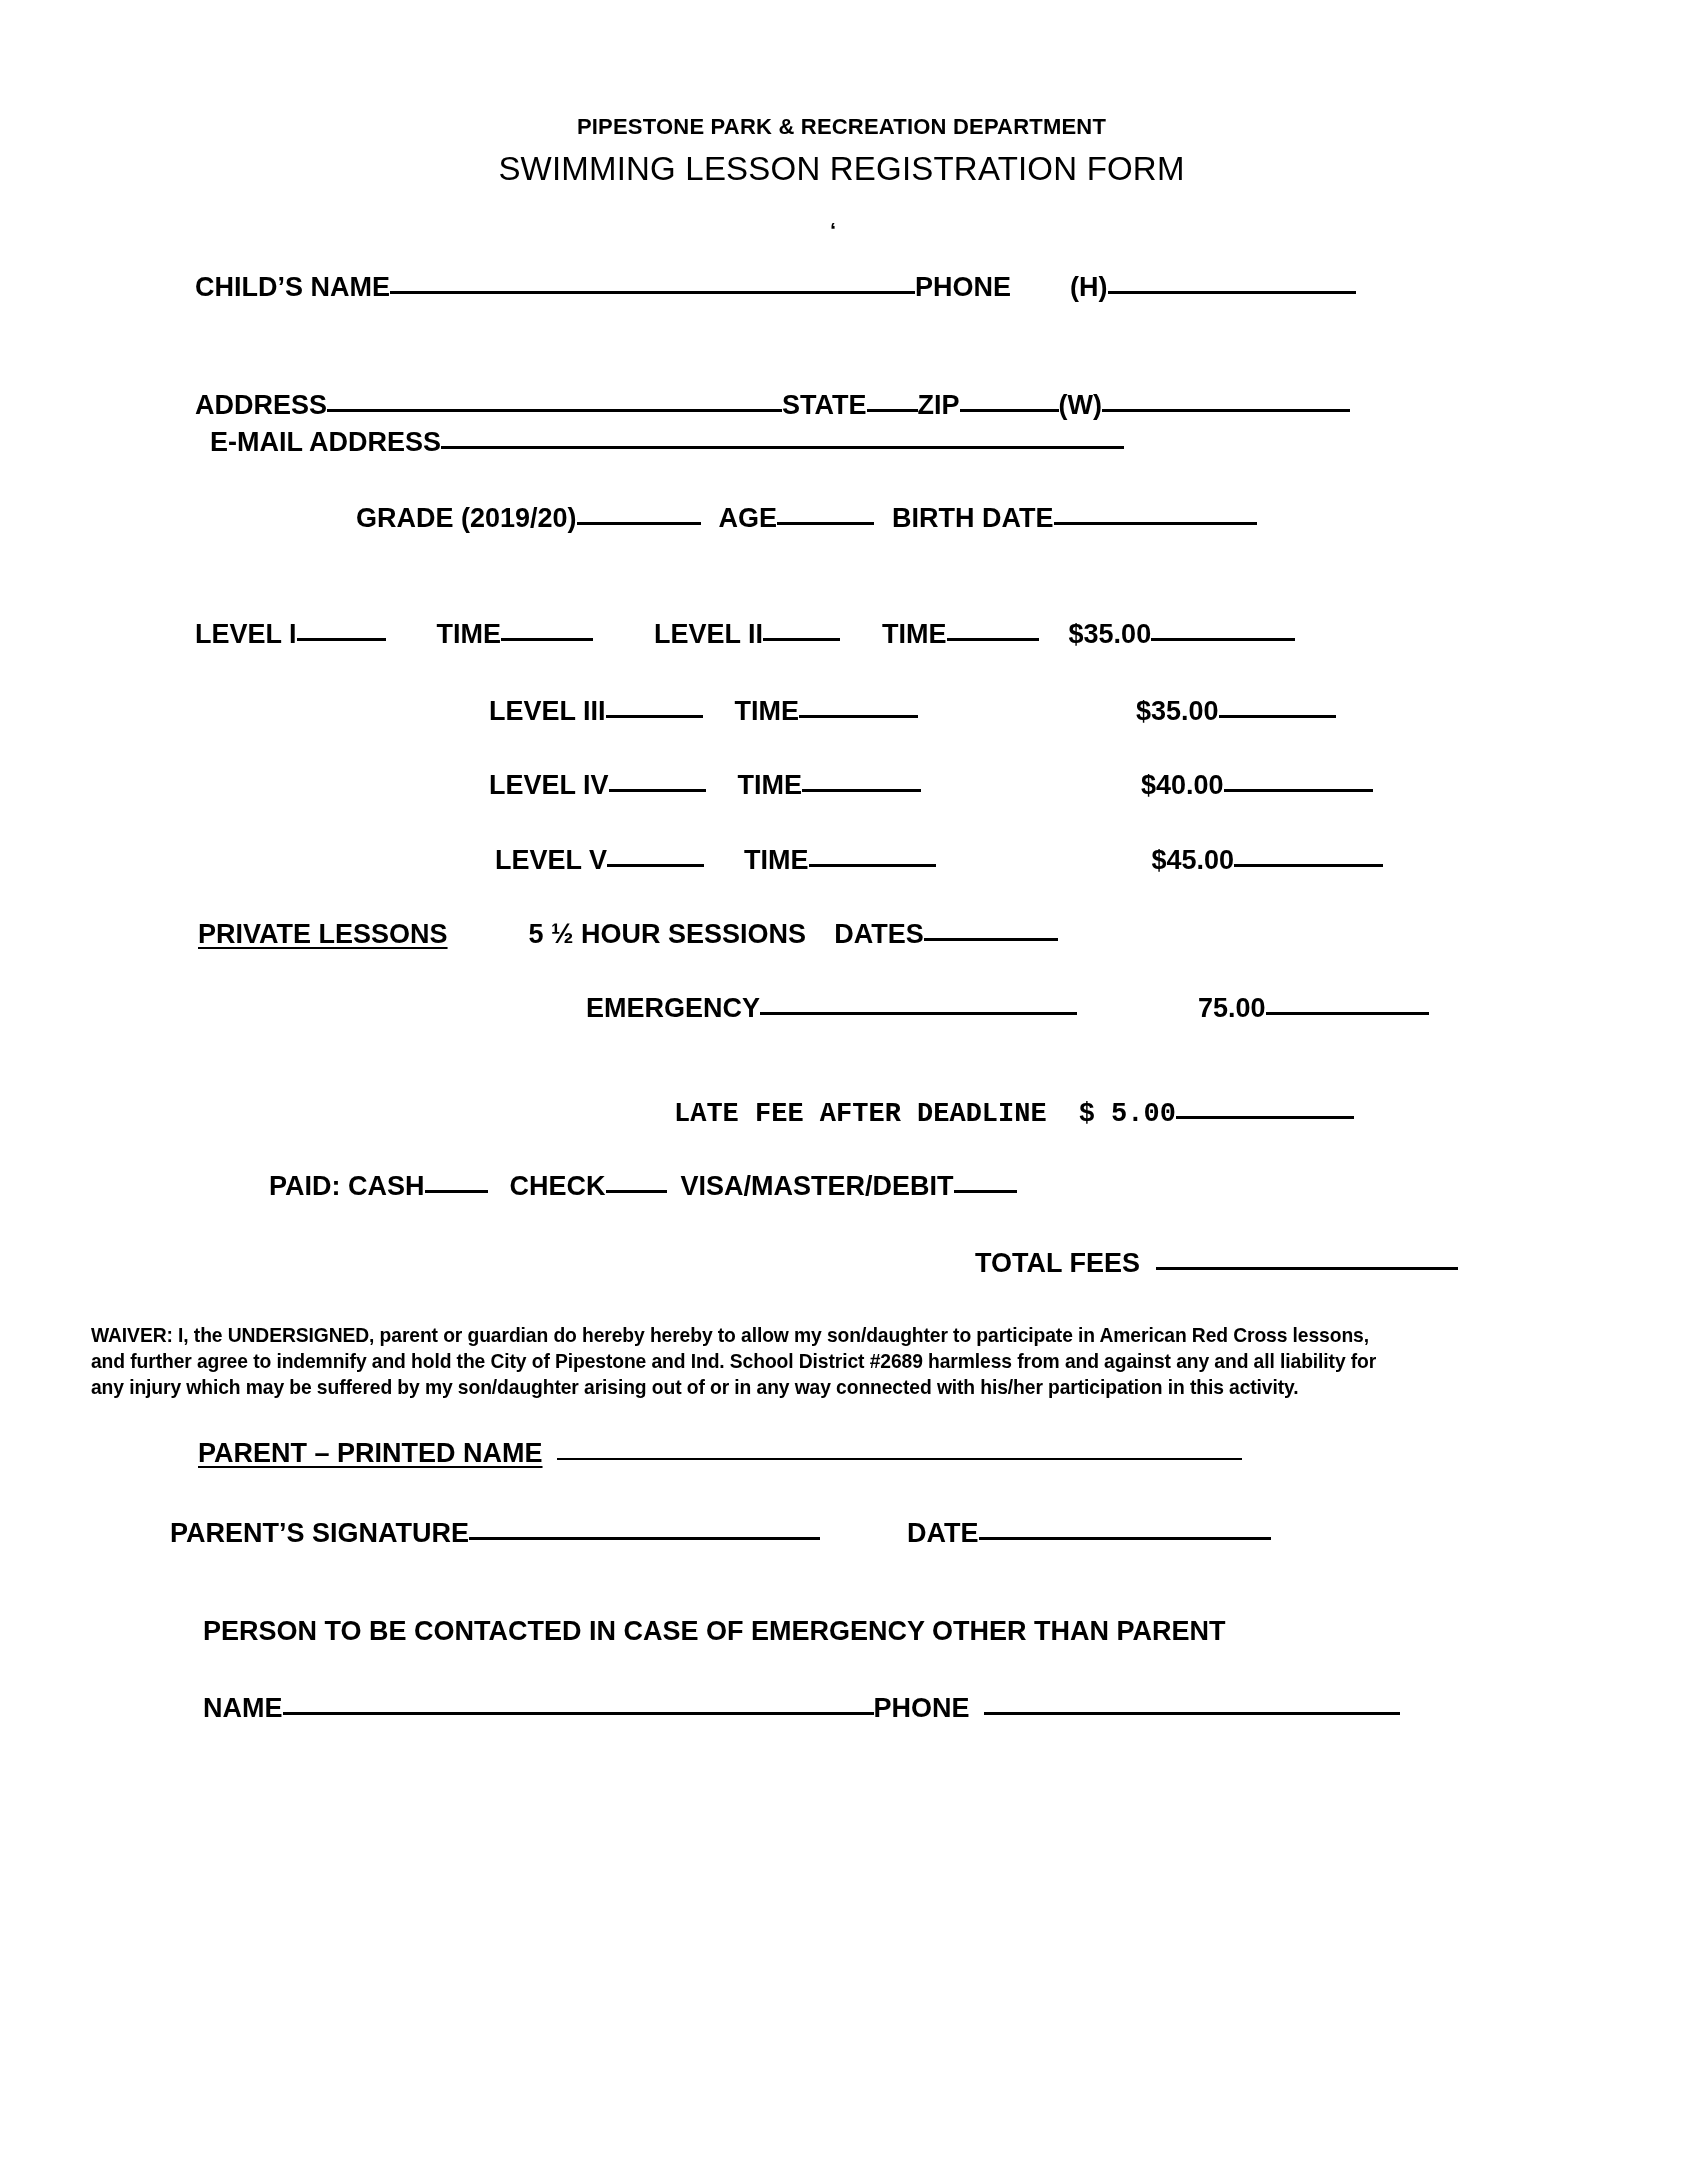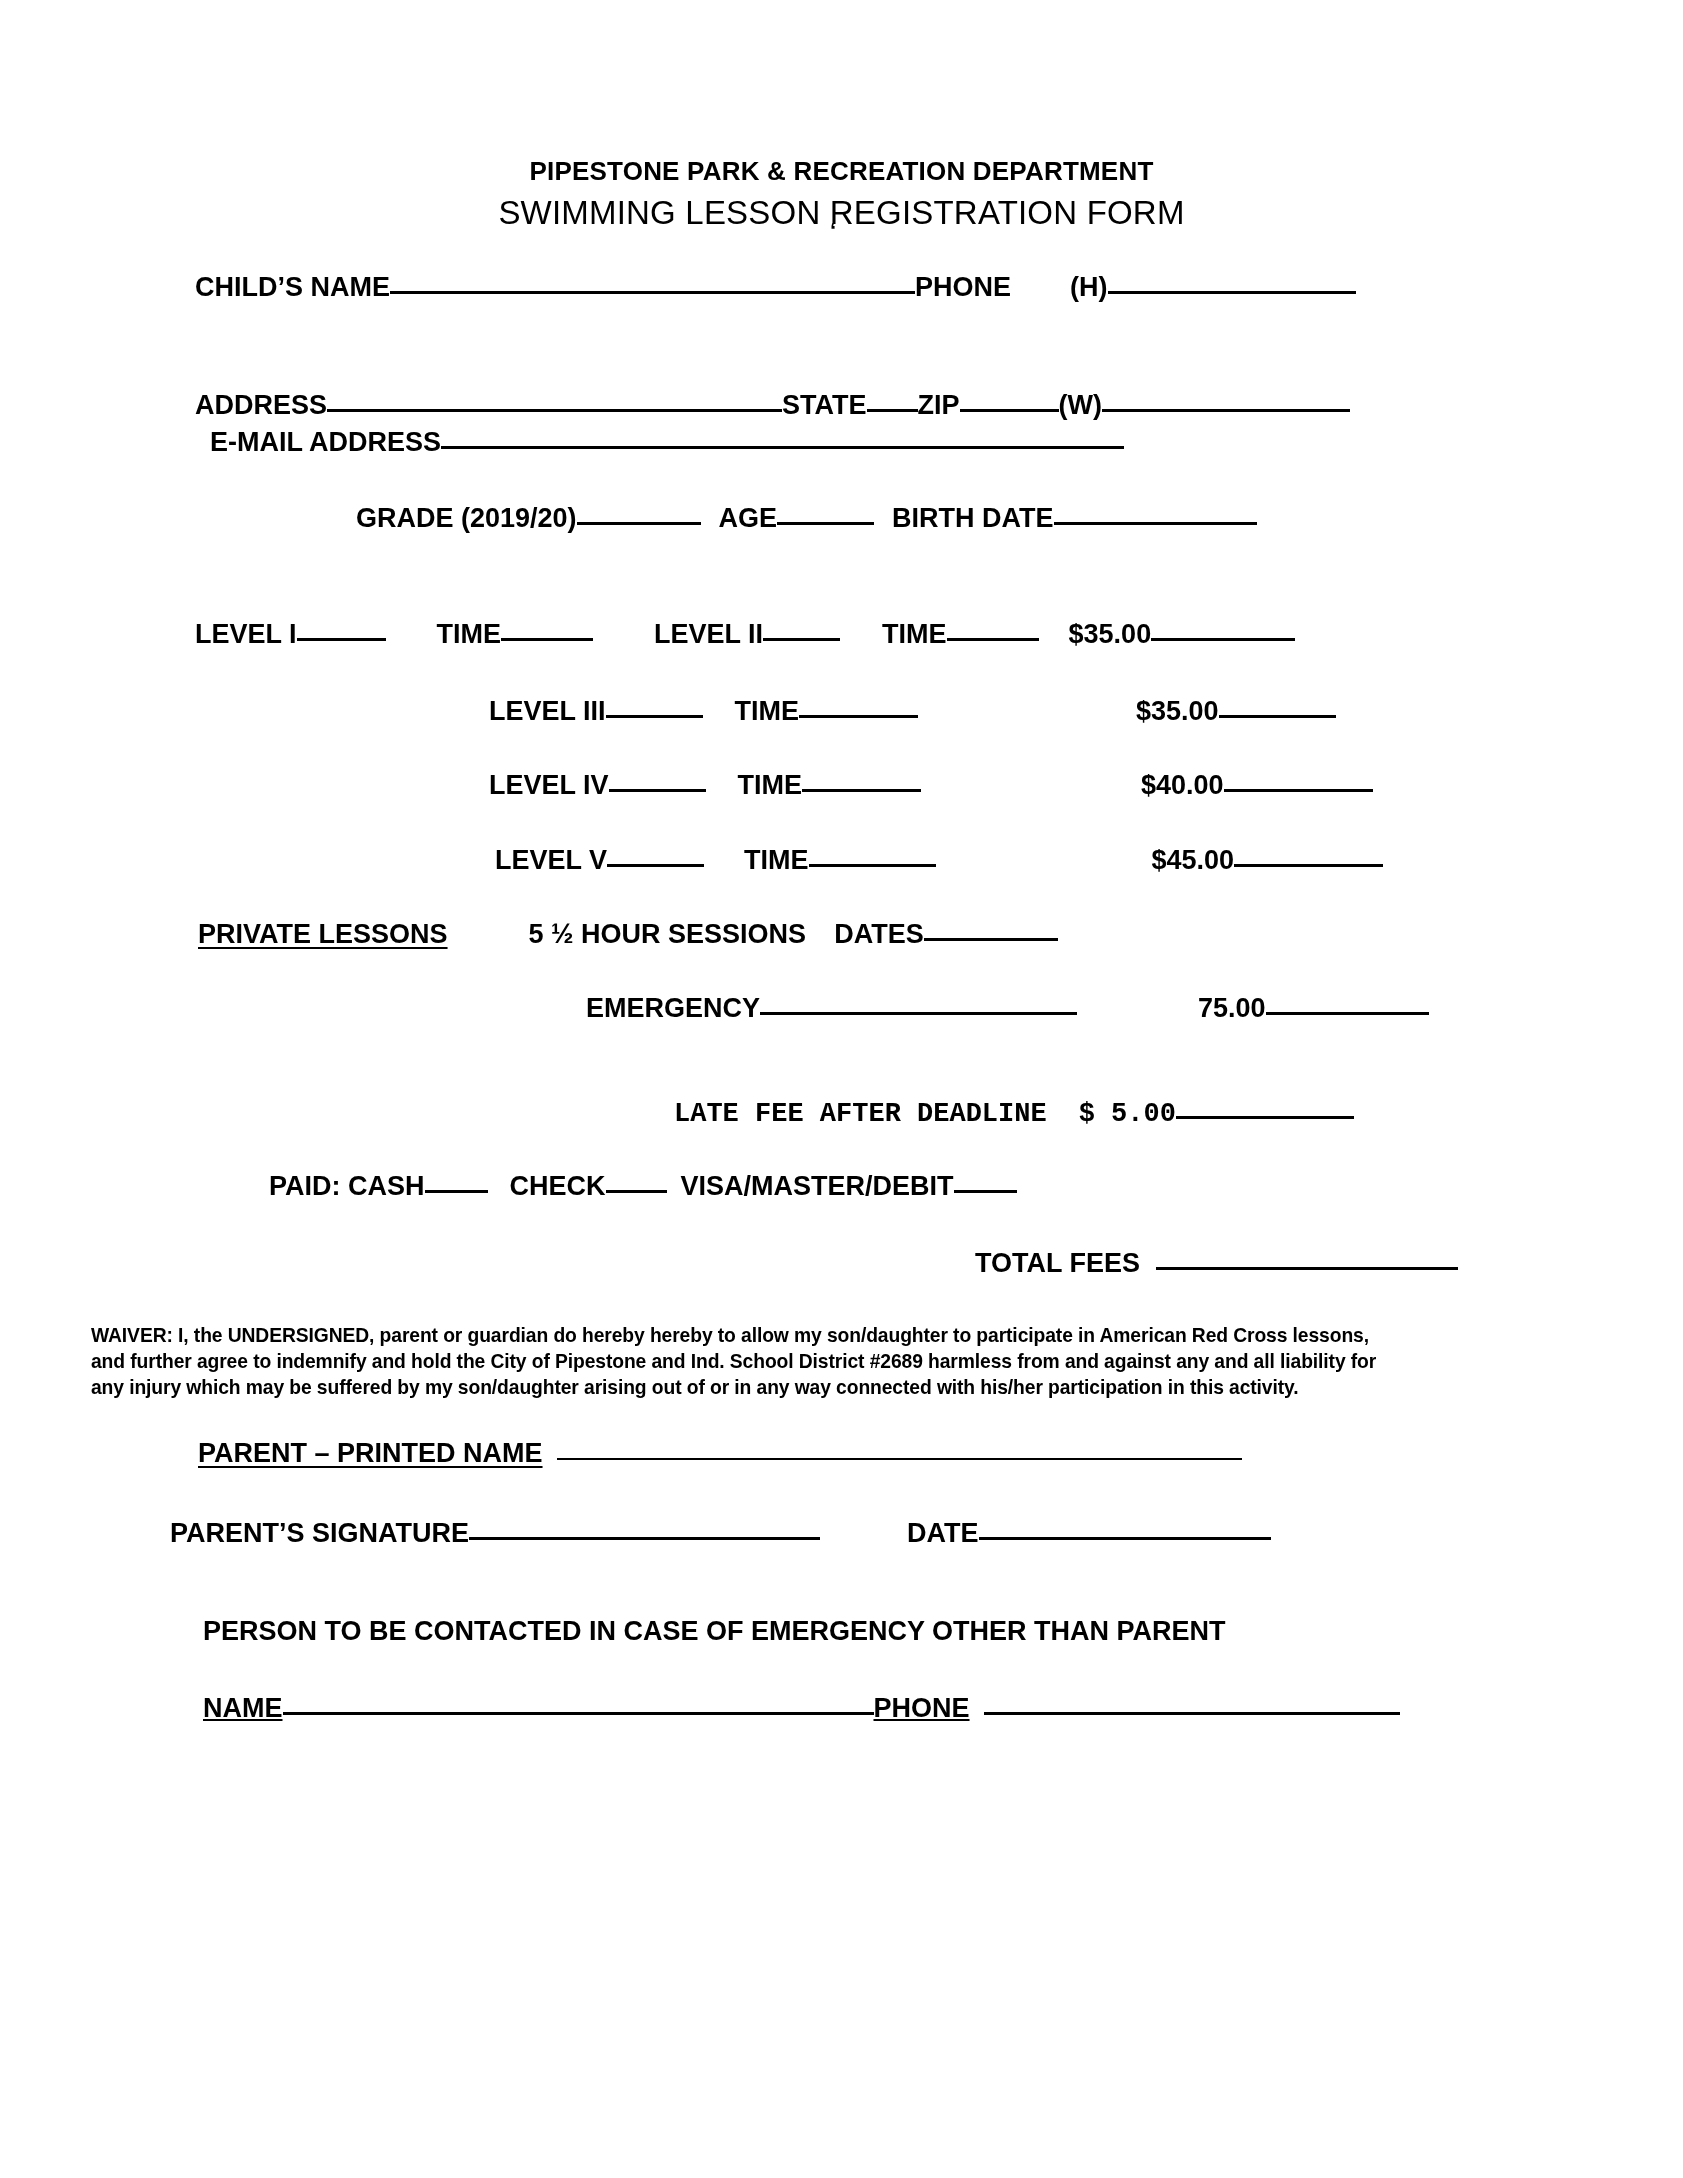--- a/index.html
+++ b/index.html
@@ -24,25 +24,24 @@
 
   
   .title-block {
     position: absolute;
     top: 107px;
     left: 0;
     width: 1683px;
     text-align: center;
   }
   .title-line1 {
-    font-size: 26px;
+    font-size: 22px;
     font-weight: bold;
     letter-spacing: 0.2px;
     line-height: 40px;
-    margin-top: 44px;
   }
   .title-line2 {
     font-size: 33px;
     font-weight: normal;
     letter-spacing: 0.2px;
     line-height: 44px;
   }
 
   .stray-mark {
     position: absolute;
@@ -172,18 +171,18 @@
   <div class="row" style="left:198px; top:1436px;">
     <span class="u">PARENT – PRINTED NAME</span><span class="gap" style="width:14px;"></span><span class="fill-thin" style="width:685px;"></span>
   </div>
 
   <div class="row" style="left:170px; top:1515px;">
     <span>PARENT’S SIGNATURE</span><span class="fill" style="width:351px;"></span><span class="gap" style="width:87px;"></span><span>DATE</span><span class="fill" style="width:292px;"></span>
   </div>
 
   <div class="emerg-head">PERSON TO BE CONTACTED IN CASE OF EMERGENCY OTHER THAN PARENT</div>
 
-  <div class="row" style="left:203px; top:1690px;text-decoration:underline;">
+  <div class="row" style="left:203px; top:1690px;">
     <span>NAME</span><span class="fill" style="width:591px;"></span><span>PHONE</span><span class="gap" style="width:14px;"></span><span class="fill" style="width:416px;"></span>
   </div>
 
 </div>
 
 
 </body></html>

